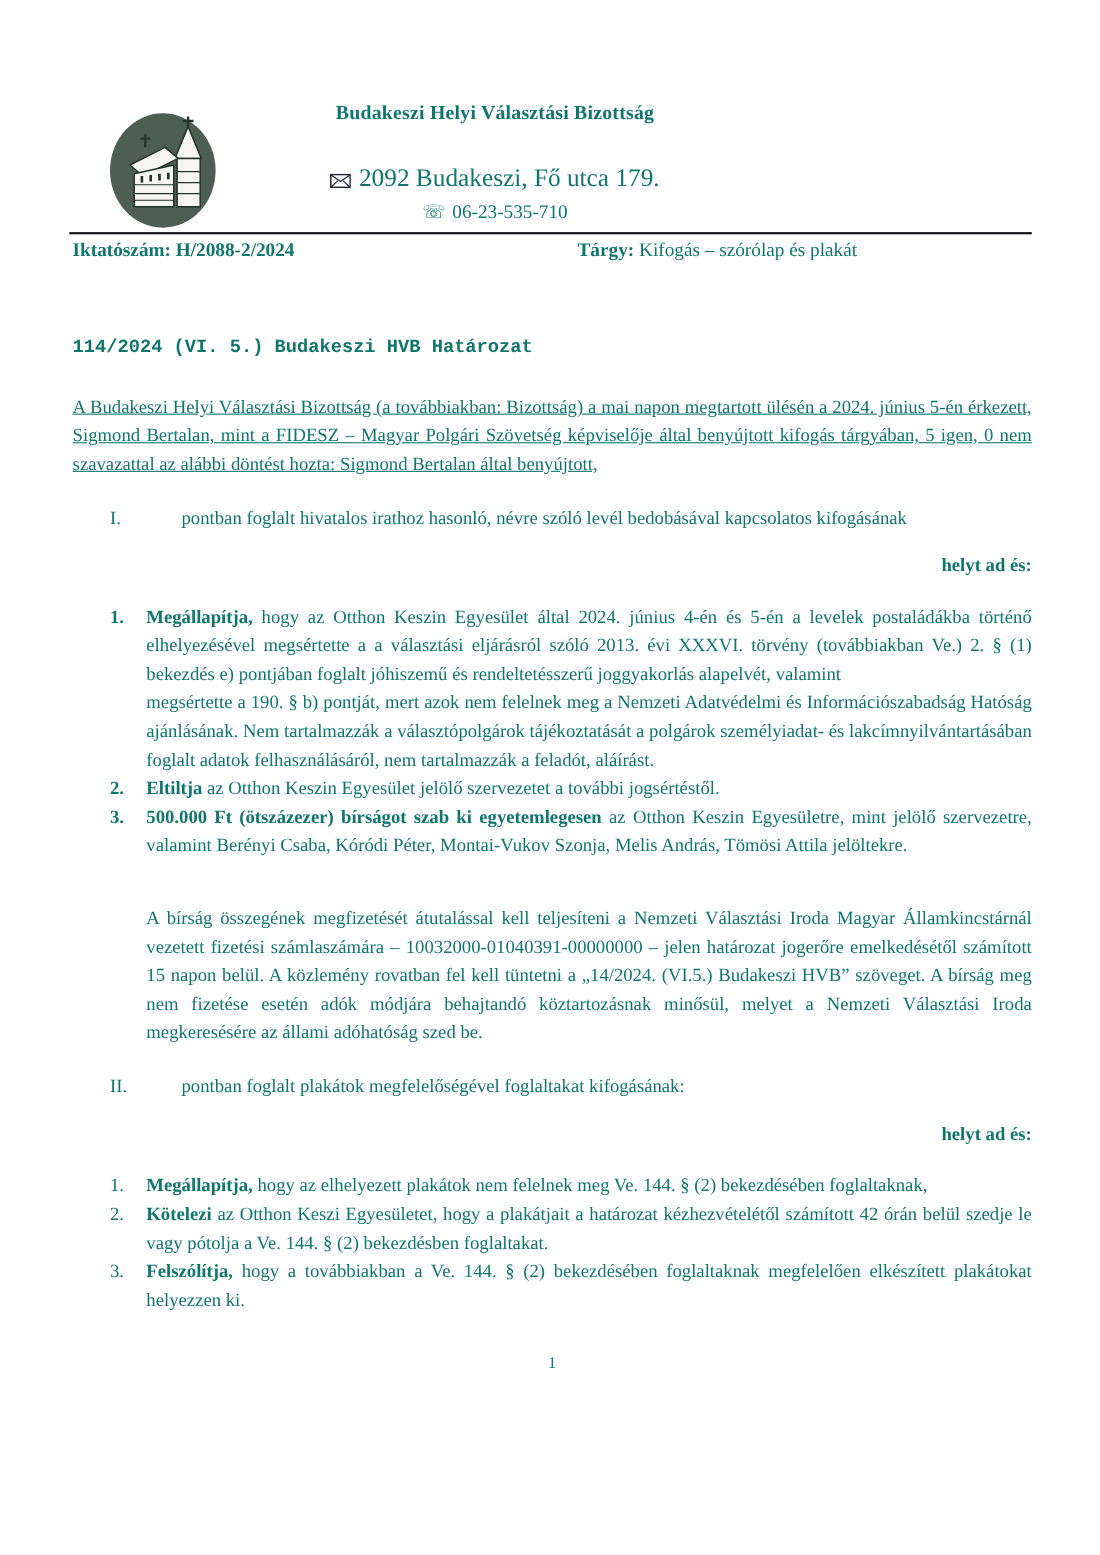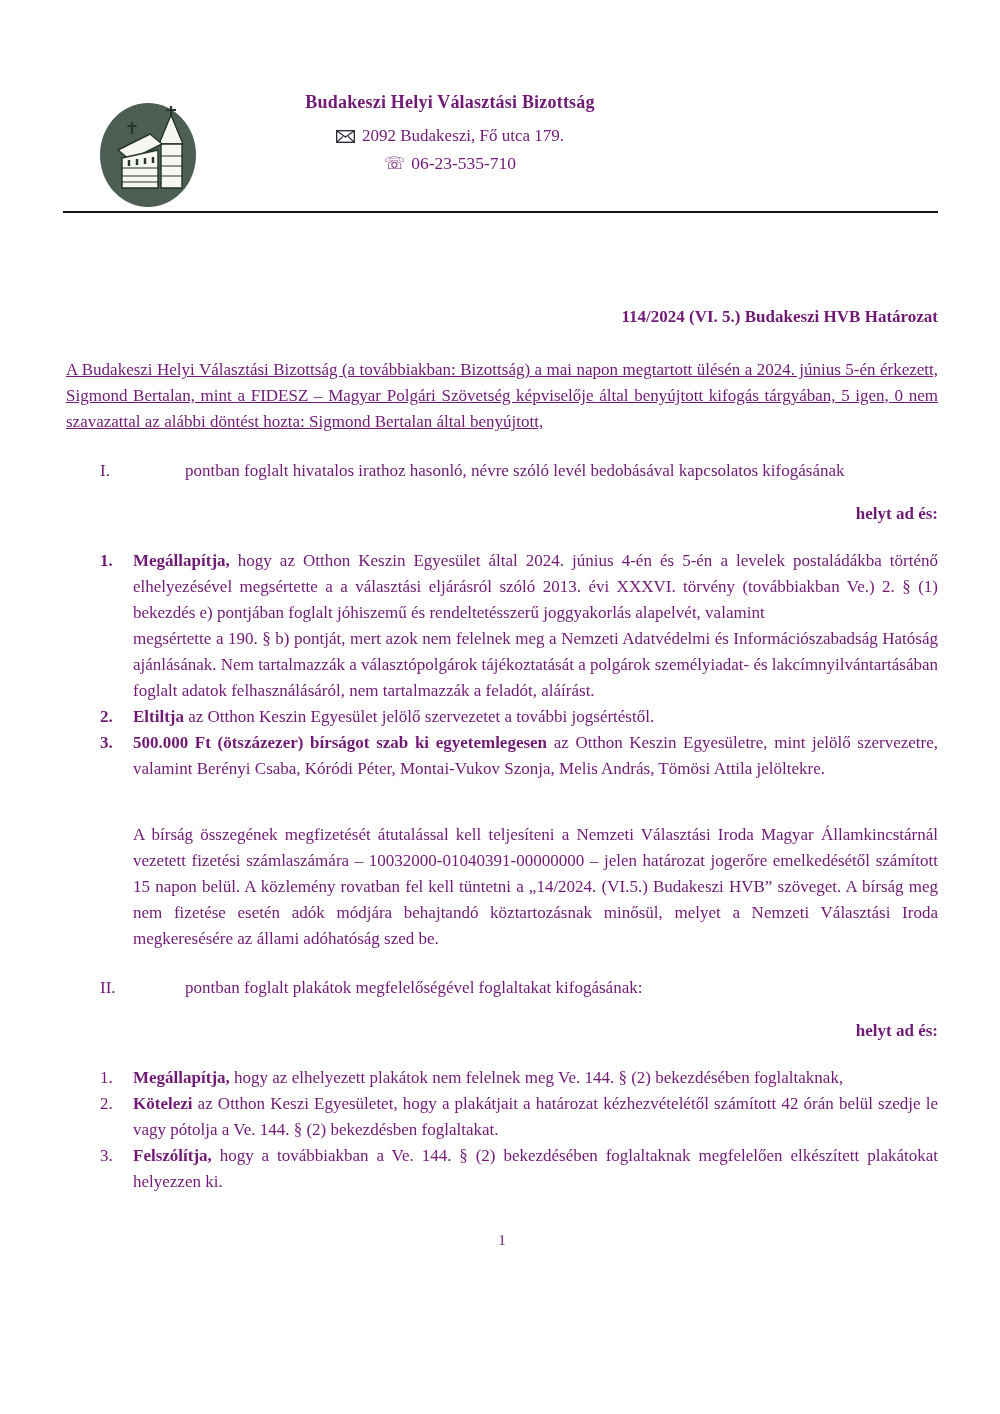--- a/index.html
+++ b/index.html
@@ -2,58 +2,59 @@
 <html lang="hu"><head>
 <meta charset="utf-8">
 <style>
   html,body{margin:0;padding:0;background:#888;}
   .page{
     position:relative;
     width:1000px;height:1414px;
     margin:0 auto;
     background:#ffffff;
     font-family:"Liberation Serif","DejaVu Serif",serif;
-    color:#701a75;
+    color:#0f766e;
     overflow:hidden;
   }
   
   .logo{position:absolute;left:96px;top:100px;width:104px;height:110px;}
   .head-text{
     position:absolute;left:100px;top:92px;width:700px;
     text-align:center;
   }
   .org-name{font-size:18px;font-weight:bold;letter-spacing:.2px;}
-  .org-address{margin-top:13px;font-size:17px;}
+  .org-address{margin-top:36px;font-size:23px;}
   .org-phone{margin-top:5px;font-size:17.5px;}
   .contact-icon{display:inline-block;vertical-align:-2px;margin-right:7px;}
   .phone-glyph{font-family:"DejaVu Sans",sans-serif;font-size:17px;margin-right:6px;}
   .divider{
     position:absolute;left:63px;right:62px;top:211px;
     border-top:2px solid #15151c;
   }
   .meta-row{
     position:absolute;left:66px;right:62px;top:217px;
     font-size:17.5px;
   }
   .meta-reg{font-weight:bold;}
   .meta-subject{position:absolute;left:459px;top:0;}
   .meta-subject b{font-weight:bold;}
   
   .content{
     position:absolute;left:66px;top:304px;width:872px;
     font-size:17px;line-height:26px;
   }
   .doc-title{
-    text-align:right;font-weight:bold;font-size:17px;
+    text-align:left;font-weight:bold;font-size:17px;
     margin:0 0 27px 0;
+    font-family:Liberation Mono, monospace;
   }
   .para{margin:0;text-align:justify;text-decoration:underline;}
   .roman-row{display:flex;margin-top:23px;padding-left:34px;}
   .roman-num{flex:0 0 65px;}
-  .roman-text{flex:1;text-align:justify;margin-left:20px;}
+  .roman-text{flex:1;text-align:justify;}
   .grant{line-height:26px;text-align:right;font-weight:bold;margin:17px 0 21px 0;}
   .dlist{margin:0;}
   .li{display:flex;padding-left:34px;}
   .li .num{flex:0 0 33px;}
   .num.b{font-weight:bold;}
   .litext{flex:1;}
   .litext p{margin:0;text-align:justify;}
   .fine{
     margin:40px 0 0 67px;text-align:justify;font-family:Liberation Serif, serif;
   }
@@ -104,20 +105,28 @@
         </svg>
       </span><span>2092 Budakeszi, Fő utca 179.</span>
     </div>
     <div class="org-phone">
       <span class="phone-glyph">☏</span><span>06-23-535-710</span>
     </div>
   </div>
 
   <div class="divider"></div>
 
+  <div class="meta-row">
+    <span class="meta-reg">
+      <span>Iktatószám:</span>&nbsp;<span>H/2088-2/2024</span>
+    </span>
+    <span class="meta-subject">
+      <b>Tárgy:</b><span> Kifogás – szórólap és plakát</span>
+    </span>
+  </div>
 
   <div class="content">
 
     <p class="doc-title">114/2024 (VI. 5.) Budakeszi HVB Határozat</p>
 
     <p class="para">A Budakeszi Helyi Választási Bizottság (a továbbiakban: Bizottság) a mai napon megtartott ülésén a 2024. június 5-én érkezett, Sigmond Bertalan, mint a FIDESZ – Magyar Polgári Szövetség képviselője által benyújtott kifogás tárgyában, 5 igen, 0 nem szavazattal az alábbi döntést hozta: Sigmond Bertalan által benyújtott,</p>
 
     <div class="roman-row">
       <span class="roman-num">I.</span>
       <span class="roman-text">pontban foglalt hivatalos irathoz hasonló, névre szóló levél bedobásával kapcsolatos kifogásának</span>

